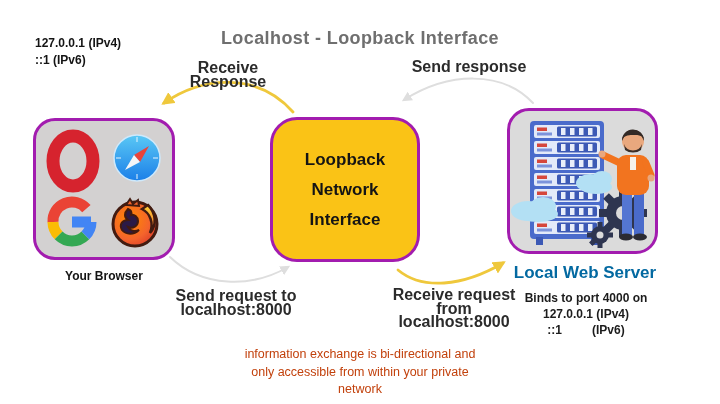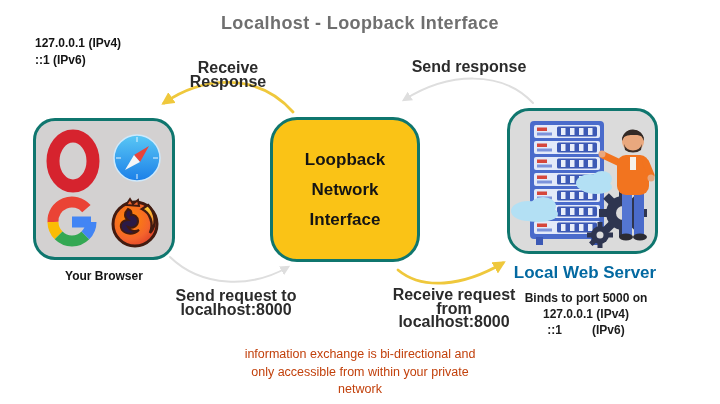--- a/index.html
+++ b/index.html
@@ -13,21 +13,21 @@
 
   #title{
     left:0;top:13px;width:720px;text-align:center;
     font-size:18px;font-weight:bold;color:#6F6F6F;letter-spacing:.4px;
   }
   #ip-topleft{
     left:35px;top:35px;font-size:12px;font-weight:bold;color:#141414;line-height:17px;
   }
 
   .node-box{
-    box-sizing:border-box;border:3px solid #0f766e;border-radius:22px;
+    box-sizing:border-box;border:3px solid #a21caf;border-radius:22px;
   }
   #browser-box{left:33px;top:118px;width:142px;height:142px;background:#d3d1d1;}
   #loopback-box{
     left:270px;top:117px;width:150px;height:145px;border-radius:27px;
     display:flex;align-items:center;justify-content:center;
   }
   #loopback-label{
     font-size:17px;font-weight:bold;color:#141414;text-align:center;line-height:30px;
   }
   #server-box{left:507px;top:108px;width:151px;height:146px;background:#dbdbdb;}
@@ -47,21 +47,21 @@
 
   #footer{
     left:190px;top:346px;width:340px;font-size:12.5px;font-weight:500;color:#8d8d8d;
     line-height:17.5px;
   }
   #arc-layer,#browser-icons,#server-illustration{pointer-events:none;}
 </style>
 </head>
 <body>
 
-<div class="abs" id="title" style="color: rgb(111, 111, 111);">Localhost - Loopback Interface</div>
+<div class="abs" id="title" style="color: rgb(111, 111, 111); margin-top: 15px;">Localhost - Loopback Interface</div>
 
 <div class="abs ml" id="ip-topleft">127.0.0.1 (IPv4)
 ::1 (IPv6)</div>
 
 <svg class="abs" id="arc-layer" width="720" height="404" viewBox="0 0 720 404" style="left:0;top:0;">
   <defs>
     <marker id="ah-gold" viewBox="0 0 10 10" refX="7.5" refY="5" markerWidth="4.6" markerHeight="4.6" orient="auto">
       <path id="ah-gold-path" d="M0,0 L10,5 L0,10 Z" fill="#EFC83C"></path>
     </marker>
     <marker id="ah-gray" viewBox="0 0 10 10" refX="7.5" refY="5" markerWidth="5" markerHeight="5" orient="auto">
@@ -263,19 +263,19 @@
       <circle cx="123" cy="30" r="11" fill="#E9A87E"></circle>
       <path d="M 112 30 A 11 11 0 0 1 134 30 L 131 24 L 115 24 Z" fill="#332A26"></path>
       <path d="M 112 30 A 11 11 0 0 1 134 29 C 134 22 112 22 112 30 Z" fill="#332A26"></path>
       <path d="M 114 33 A 9.5 9.5 0 0 0 132 33 L 131 39 A 11 8 0 0 1 115 39 Z" fill="#3A2E28"></path>
     </g>
   </svg>
 </div>
 
 <div class="abs ctr" id="browser-label">Your Browser</div>
 <div class="abs ctr" id="server-label">Local Web Server</div>
-<div class="abs" id="binds-text">Binds to port 5000 on
+<div class="abs" id="binds-text">Binds to port 4000 on
 127.0.0.1 (IPv4)
 ::1         (IPv6)</div>
 
 <div class="abs ctr ml" id="footer" style="color: #c2410c;">information exchange is bi-directional and
 only accessible from within your private
 network</div>
 
 </body></html>

